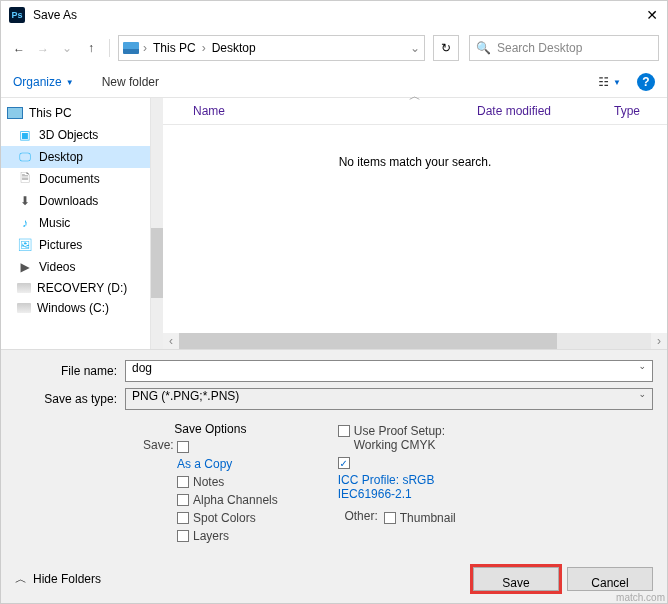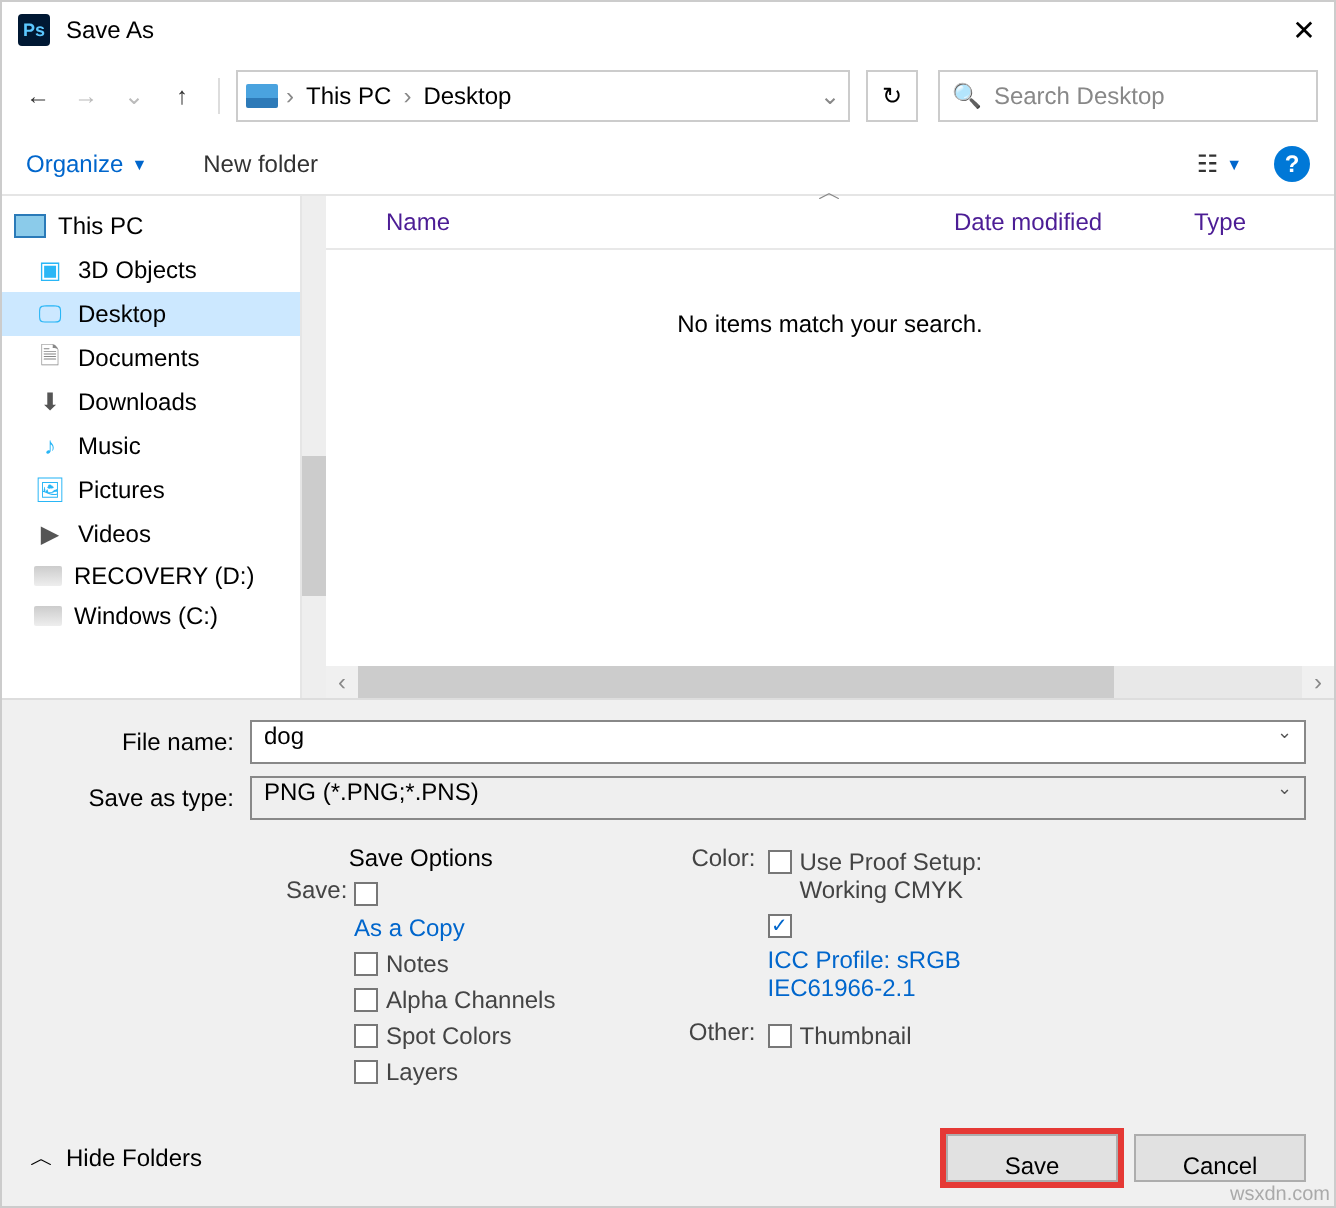--- a/index.html
+++ b/index.html
@@ -40,21 +40,21 @@
 .ico-dl { color: #555; }
 .ico-music { color: #29b6f6; }
 .ico-pic { color: #29b6f6; }
 .ico-vid { color: #555; }
 .ico-drive { background: linear-gradient(#ccc, #eee); width:14px; height:10px; border-radius:1px;}
 .filearea { flex: 1; display: flex; flex-direction: column; position: relative; }
 .file-header { display: flex; border-bottom: 1px solid #e8e8e8; color: #4c1d95; }
 .file-header .col { padding: 6px 10px; }
 .col-name { flex: 1; }
 .col-date { width: 120px; }
-.col-type { width: 80px; }
+.col-type { width: 80px; text-align: center; }
 .empty-msg { text-align: center; color: #000000; padding: 30px 0; }
 .hscroll { height: 16px; background: #f0f0f0; position: absolute; bottom: 0; left: 0; right: 0; display:flex; align-items:center;}
 .hscroll .left-ar, .hscroll .right-ar { width: 16px; text-align:center; color:#888;}
 .hscroll .track { flex:1; background:#e8e8e8; height:100%; position:relative;}
 .hscroll .thumb { position:absolute; left:0; width:80%; height:100%; background:#ccc;}
 .chev-up { position:absolute; top:-10px; left:50%; transform:translateX(-50%); color:#888; cursor:pointer;}
 .bottom { background: #f0f0f0; padding: 10px 14px 10px 14px; border-top: 1px solid #ddd; }
 .field-row { display: flex; align-items: center; margin-bottom: 6px; }
 .field-row .lbl { width: 110px; text-align: right; padding-right: 8px; }
 .field-row .combo { flex: 1; border: 1px solid #888; background: #efefef; height: 22px; padding: 0 6px; display:flex; align-items:flex-start; justify-content:space-between;}
@@ -227,21 +227,20 @@
           <div class="opt-row">
             <span class="cb"></span>
             <span>Layers</span>
           </div>
         </div>
       </div>
     </div>
 
     <div class="opt-col">
       <div style="display:flex;">
-        <span class="lbl-right">Color:</span>
         <div class="opt-col">
           <div class="opt-row">
             <span class="cb"></span>
             <div class="opt-label-col">
               <span>Use Proof Setup:</span>
               <span>Working CMYK</span>
             </div>
           </div>
           <div class="opt-row link">
             <span class="cb">✓</span>
@@ -270,13 +269,13 @@
   </span>
   <span class="spacer"></span>
   <div class="btn save">
       <span>Save</span>
     </div>
   <div class="btn">
       <span>Cancel</span>
     </div>
 </div>
 
-<span class="watermark">wsxdn.com</span>
+<span class="watermark">match.com</span>
 
 </body></html>

